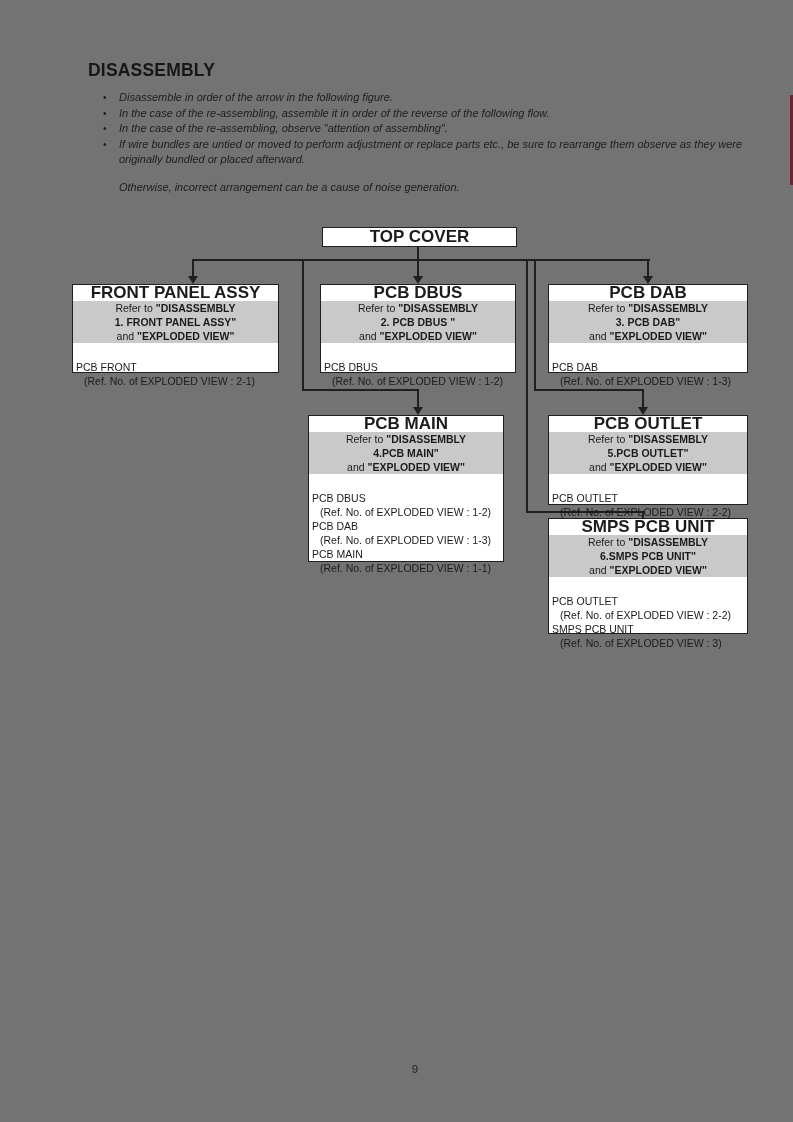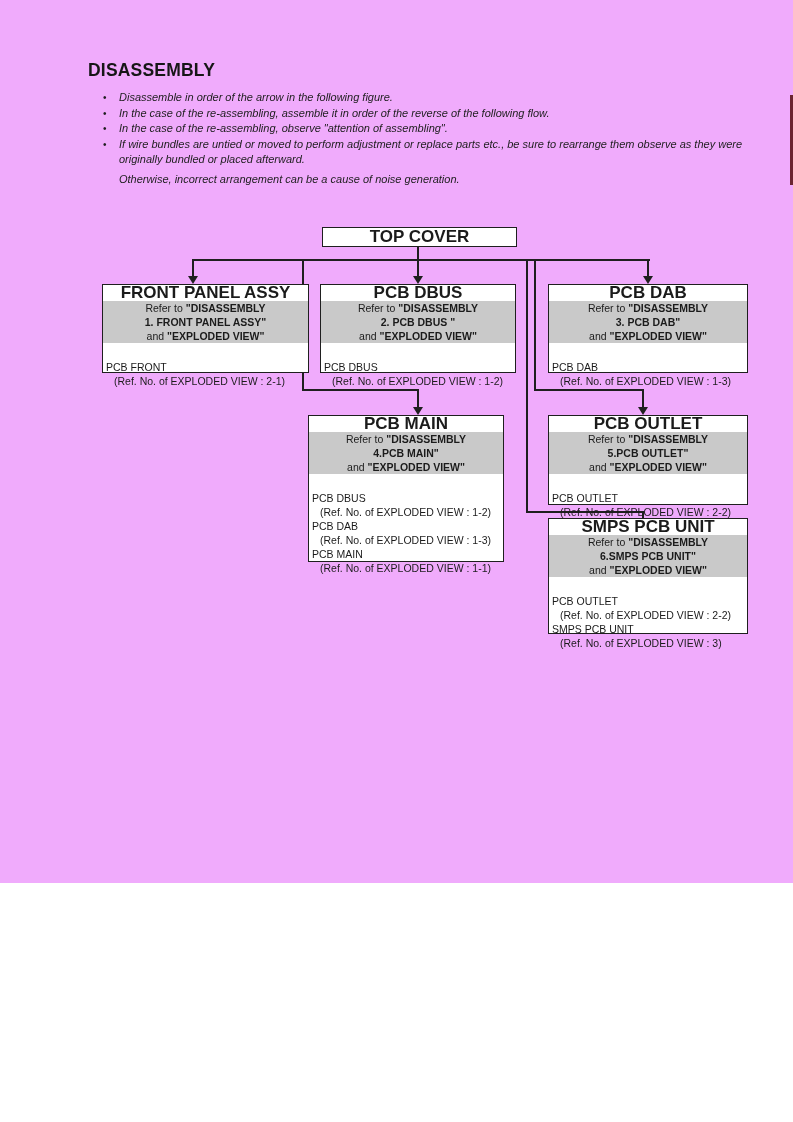--- a/index.html
+++ b/index.html
@@ -1,32 +1,32 @@
 <!DOCTYPE html>
 <html><head>
 <meta charset="utf-8">
 <style>
   * { margin:0; padding:0; box-sizing:border-box; }
   html,body { background:#ffffff; }
   .page {
-    position:relative; width:793px; height:883px; background:#f0abfc;
+    position:relative; width:793px; height:1122px; background:#737373;
     font-family:"Liberation Sans", sans-serif; color:#1d1d1d; overflow:hidden;
   }
   .doc-title {
     position:absolute; left:88px; top:60px;
     font-size:17.5px; font-weight:bold; letter-spacing:0.2px; color:#161616;
   }
   .bullets {
     position:absolute; left:103px; top:90px; width:672px;
     list-style:none; font-size:11px; line-height:15.5px; color:#1d1d1d;
   }
   .bullets li { display:flex; }
   .bullet-marker { width:16px; flex:0 0 16px; text-align:left; font-size:10px; }
   .bullet-text { flex:1;font-style:italic; }
-  .bullet-note { margin-top:4px; }
+  .bullet-note { margin-top:12px; }
   .flow { position:absolute; left:0; top:0; width:793px; height:700px; }
   .cline { position:absolute; background:#1f1f1f; }
   .arrowhead {
     position:absolute; width:0; height:0;
     border-left:5px solid transparent; border-right:5px solid transparent;
     border-top:8px solid #1f1f1f;
   }
   .fbox {
     position:absolute; background:#ffffff; border:1.5px solid #1f1f1f;
     font-size:10.5px; color:#1b1b1b;
@@ -102,21 +102,21 @@
 
     <div class="cline" style="left:526px;top:259px;width:2px;height:254px"></div>
     <div class="cline" style="left:526px;top:511px;width:118px;height:2px"></div>
     <div class="cline" style="left:642px;top:511px;width:2px;height:24px"></div>
     <div class="arrowhead" style="left:638px;top:533px"></div>
 
     <div class="fbox rootbox" style="left:322px;top:227px;width:195px;height:20px">
       <div class="fbox-title">TOP COVER</div>
     </div>
 
-    <div class="fbox" style="left:102px;top:284px;width:207px;height:89px">
+    <div class="fbox" style="left:72px;top:284px;width:207px;height:89px">
       <div class="fbox-title">FRONT PANEL ASSY</div>
       <div class="fbox-refer">
         <div class="refer-line"><span>Refer to </span><b>"DISASSEMBLY</b></div>
         <div class="refer-line"><b>1. FRONT PANEL ASSY"</b></div>
         <div class="refer-line"><span>and </span><b>"EXPLODED VIEW"</b></div>
       </div>
       <div class="fbox-items">
         <div class="item-name">PCB FRONT</div>
         <div class="item-ref">(Ref. No. of EXPLODED VIEW : 2-1)</div>
       </div>

